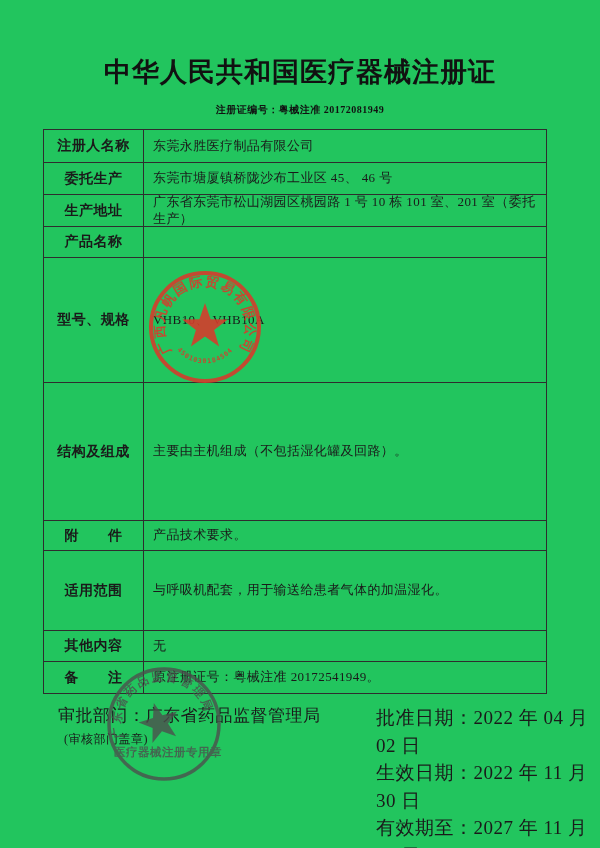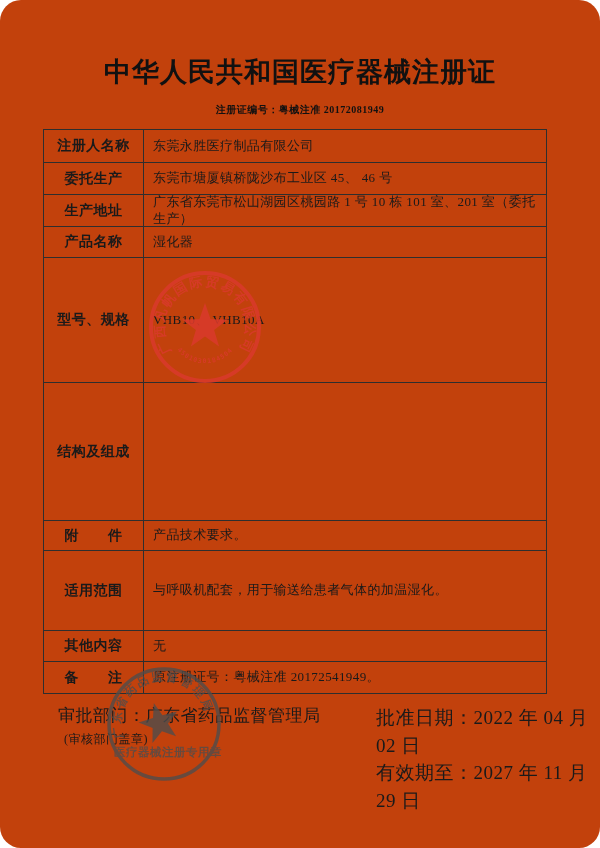--- a/index.html
+++ b/index.html
@@ -4,21 +4,21 @@
 <style>
   html,body{margin:0;padding:0;}
   body{
     width:600px;height:848px;
     background:#ffffff;
     font-family:"Liberation Serif","DejaVu Serif",serif;
     color:#1a1a1a;
     position:relative;
     overflow:hidden;
   }
-  .page{position:absolute;inset:0;background:#c2410c;border-radius:21px;}
+  .page{position:absolute;inset:0;background:#22c55e;}
   .doc-title{
     position:absolute;top:54px;left:0;width:600px;
     text-align:center;font-size:27px;font-weight:bold;
     letter-spacing:1px;color:#111;
   }
   .cert-no{
     position:absolute;top:103px;left:0;width:600px;
     text-align:center;font-size:10px;font-weight:bold;color:#111;
     letter-spacing:0.5px;
   }
@@ -67,28 +67,28 @@
     <div class="trow h32">
       <div class="tlabel">委托生产</div>
       <div class="tvalue">东莞市塘厦镇桥陇沙布工业区 45、 46 号</div>
     </div>
     <div class="trow h32">
       <div class="tlabel">生产地址</div>
       <div class="tvalue">广东省东莞市松山湖园区桃园路 1 号 10 栋 101 室、201 室（委托生产）</div>
     </div>
     <div class="trow h31">
       <div class="tlabel">产品名称</div>
-      <div class="tvalue">湿化器</div>
     </div>
     <div class="trow h125">
       <div class="tlabel">型号、规格</div>
       <div class="tvalue">VHB10、 VHB10A</div>
     </div>
     <div class="trow h138">
       <div class="tlabel">结构及组成</div>
+      <div class="tvalue">主要由主机组成（不包括湿化罐及回路）。</div>
     </div>
     <div class="trow h30">
       <div class="tlabel">附　　件</div>
       <div class="tvalue">产品技术要求。</div>
     </div>
     <div class="trow h80">
       <div class="tlabel">适用范围</div>
       <div class="tvalue">与呼吸机配套，用于输送给患者气体的加温湿化。</div>
     </div>
     <div class="trow h31">
@@ -98,20 +98,21 @@
     <div class="trow h31">
       <div class="tlabel">备　　注</div>
       <div class="tvalue">原注册证号：粤械注准 20172541949。</div>
     </div>
   </div>
 
   <div class="footer-left-1">审批部门：广东省药品监督管理局</div>
   <div class="footer-left-2">(审核部门盖章)</div>
   <div class="footer-right">
     <div>批准日期：2022 年 04 月 02 日</div>
+    <div>生效日期：2022 年 11 月 30 日</div>
     <div>有效期至：2027 年 11 月 29 日</div>
   </div>
 
   <svg class="stamp-red" viewBox="0 0 130 130">
     <defs>
       <path id="redArcTop" d="M 31.4 88.5 A 41 41 0 1 1 98.6 88.5" fill="none"></path>
       <path id="redArcBottom" d="M 34.5 84.5 A 36 36 0 0 0 95.5 84.5" fill="none"></path>
     </defs>
     <circle cx="65" cy="65" r="54" fill="none" stroke="#d93a2b" stroke-width="4"></circle>
     <polygon points="65,41 70.6,57.2 87.8,57.6 74.1,68 79.1,84.4 65,74.6 50.9,84.4 55.9,68 42.2,57.6 59.4,57.2" fill="#d93a2b"></polygon>

